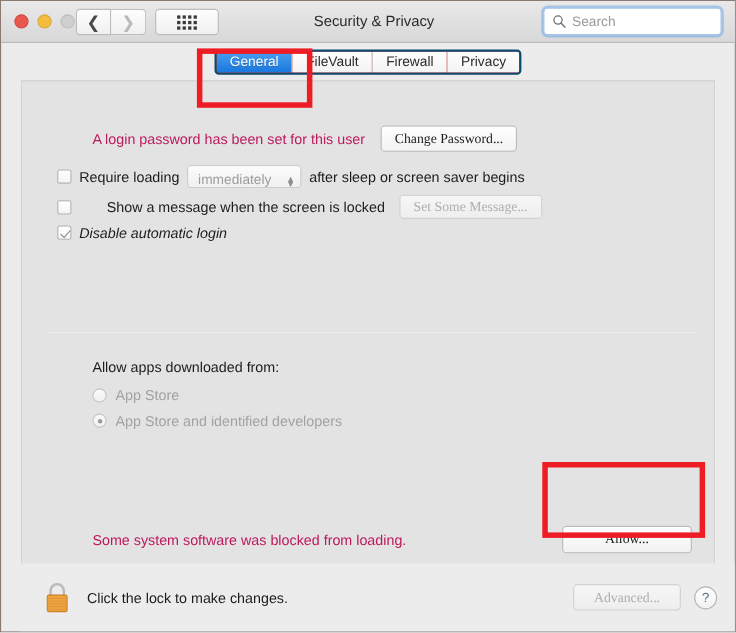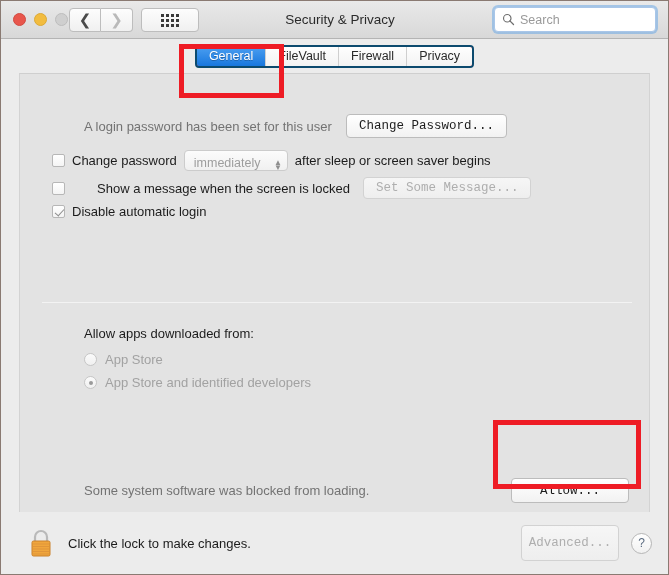--- a/index.html
+++ b/index.html
@@ -156,28 +156,28 @@
     border: 1px solid #d3d3d3;
     border-top-color: #cfcfcf;
   }
 
   .row-pwd {
     position: absolute;
     left: 64px; top: 40px;
     display: flex; align-items: center;
     gap: 14px;
   }
-  .static-text { font-size: 13px; color: #737373; }
+  .static-text { font-size: 13px; color: #be185d; }
   .dim-text { color: #a0a0a0; margin-left: 25px; }
 
   .btn {
     background: linear-gradient(to bottom, #ffffff, #f2f2f2);
     border: 1px solid #bcbcbc;
     border-radius: 4px;
-    font-family: Liberation Mono, monospace;
+    font-family: Liberation Serif, serif;
     font-size: 12.5px;
     color: #1c1c1c;
     padding: 4px 12px;
     height: 24px;
     display: inline-flex; align-items: center; justify-content: center;
     white-space: nowrap;
   }
   .btn.disabled {
     color: #aeaeae;
     background: linear-gradient(to bottom, #f6f6f6, #eeeeee);
@@ -272,33 +272,33 @@
     width: 545px;
     display: flex; align-items: center;
     justify-content: space-between;
     margin-top: 32px;
   }
   .allow-btn { width: 118px; height: 25px; }
 
   
   .bottombar {
     position: absolute;
-    left: 5px; right: 0; bottom: 0;
+    left: 16px; right: 0; bottom: 0;
     height: 62px;
     background: #ececec;
     display: flex; align-items: center;
     padding: 0 16px 0 22px;
   }
   .lock-icon { width: 26px; height: 30px; flex: 0 0 auto; }
   .lock-text { font-size: 13px; color: #1c1c1c; margin-left: 14px; }
   .bottom-right {
     margin-left: auto;
     display: flex; align-items: center; gap: 12px;
   }
-  .adv-btn { width: 98px; height: 36px; }
+  .adv-btn { width: 98px; height: 24px; }
   .help-btn {
     width: 21px; height: 21px;
     border-radius: 50%;
     border: 1px solid #b6b6b6;
     background: linear-gradient(to bottom, #ffffff, #f1f1f1);
     display: flex; align-items: center; justify-content: center;
     font-size: 12px;
     color: #5a6b80;
   }
 
@@ -367,38 +367,38 @@
 
   <div class="panel">
 
     <div class="row-pwd">
       <span class="static-text">A login password has been set for this user</span>
       <button class="btn">Change Password...</button>
     </div>
 
     <div class="checkrow" style="left:32px; top:76px;">
       <span class="cb"></span>
-      <span class="cb-label">Change password</span>
+      <span class="cb-label">Require loading</span>
       <span class="popup">
         <span>immediately</span>
         <span class="chevrons">
           <span>▲</span>
             <span>▼</span>
         </span>
       </span>
       <span class="cb-label">after sleep or screen saver begins</span>
     </div>
 
     <div class="checkrow" style="left:32px; top:103px;">
       <span class="cb"></span>
       <span class="cb-label dim-text">Show a message when the screen is locked</span>
       <button class="btn disabled" style="height:22px; margin-left:6px;">Set Some Message...</button>
     </div>
 
-    <div class="checkrow" style="left:32px; top:130px;">
+    <div class="checkrow" style="left:32px; top:130px;font-style:italic;">
       <span class="cb checked"></span>
       <span class="cb-label">Disable automatic login</span>
     </div>
 
     <div class="divider"></div>
 
     <div class="section-title">Allow apps downloaded from:</div>
 
     <div class="radiorow" style="left:64px; top:278px;">
       <span class="rb"></span>

